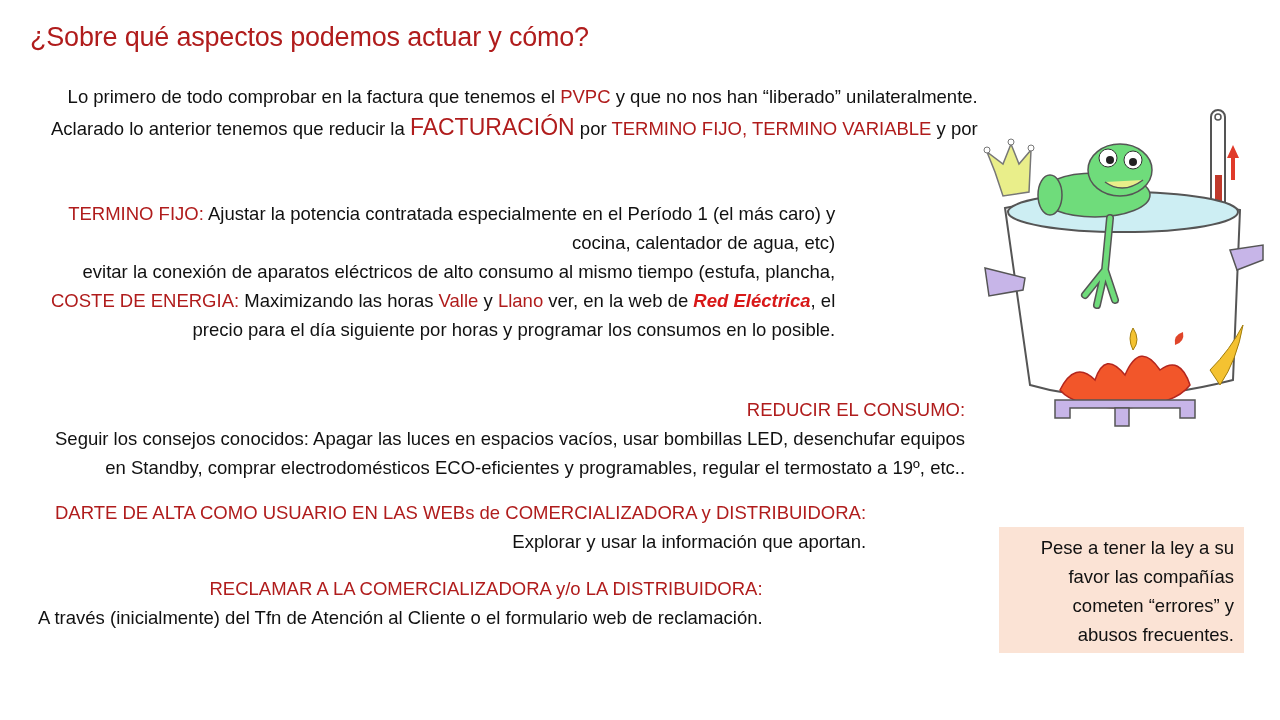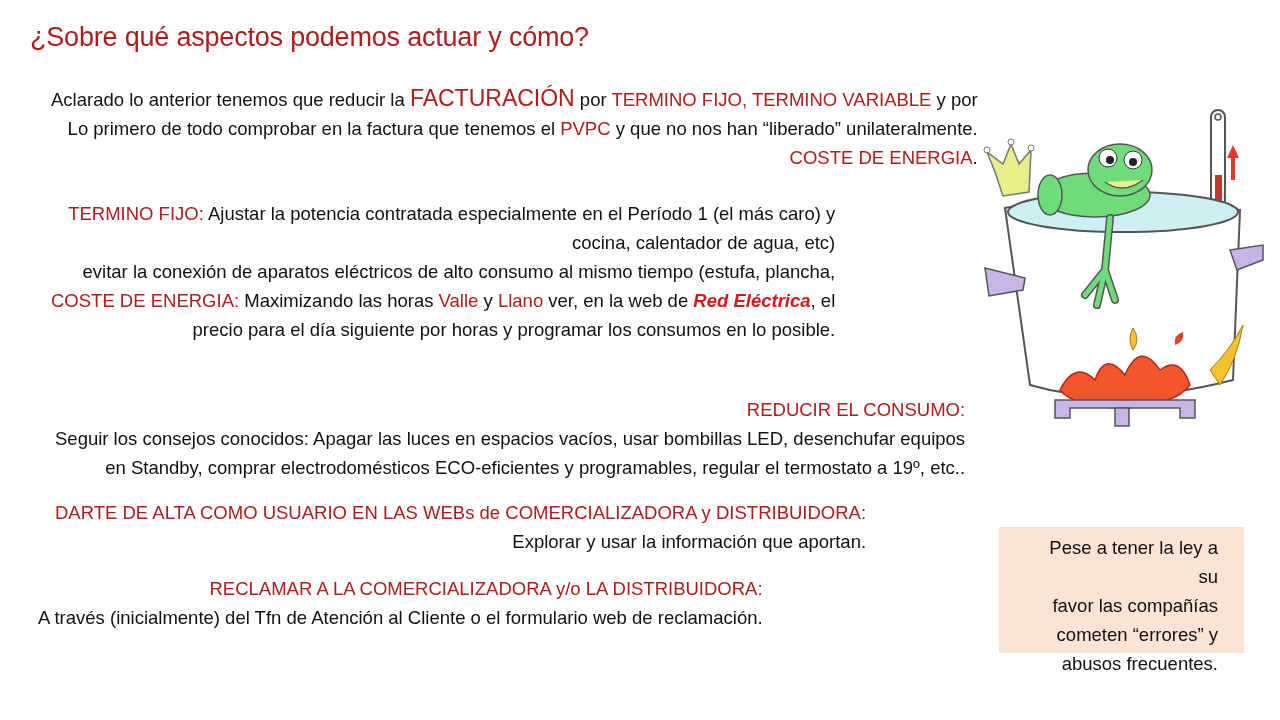--- a/index.html
+++ b/index.html
@@ -10,41 +10,38 @@
       position: absolute; left: 30px; top: 22px;
       font-size: 27px; color: #b01c1c; letter-spacing: -0.2px; white-space: nowrap;
     }
     .block { position: absolute; font-size: 18.5px; line-height: 29px; color: #111; white-space: nowrap; }
     .red { color: #b01c1c; }
     .big { font-size: 23px; }
     .bright { color: #d81818; font-weight: bold; font-style: italic; }
     .line { display: block; }
     .note {
       position: absolute; left: 999px; top: 527px; width: 245px; height: 126px;
-      background: #fbe3d5; padding: 6px 26px;
+      background: #fbe3d5; padding: 6px 10px;
       font-size: 18.5px; line-height: 29px; color: #111;
     }
     .frog { position: absolute; left: 975px; top: 100px; width: 290px; height: 330px; }
   </style>
 </head>
 <body>
 
 <div class="slide">
 
   <div class="title">¿Sobre qué aspectos podemos actuar y cómo?</div>
 
   <div class="block" style="left:51px; top:82px;">
-    <span class="line" style="margin-top:2px;">
-      <span>Aclarado lo anterior tenemos que reducir la </span><span class="red big">FACTURACIÓN</span><span> por </span><span class="red">TERMINO FIJO, TERMINO VARIABLE</span><span> y por</span>
-    </span>
     <span class="line">
       <span>Lo primero de todo comprobar en la factura que tenemos el </span><span class="red">PVPC</span><span> y que no nos han “liberado” unilateralmente.</span>
     </span>
-    <span class="line">
-      <span class="red">COSTE DE ENERGIA</span><span>.</span>
+    <span class="line" style="margin-top:2px;">
+      <span>Aclarado lo anterior tenemos que reducir la </span><span class="red big">FACTURACIÓN</span><span> por </span><span class="red">TERMINO FIJO, TERMINO VARIABLE</span><span> y por</span>
     </span>
   </div>
 
   <div class="block" style="left:51px; top:199px;">
     <span class="line">
       <span class="red">TERMINO FIJO:</span><span> Ajustar la potencia contratada especialmente en el Período 1 (el más caro) y</span>
     </span>
     <span class="line">cocina, calentador de agua, etc)</span>
     <span class="line">evitar la conexión de aparatos eléctricos de alto consumo al mismo tiempo (estufa, plancha,</span>
     <span class="line">

